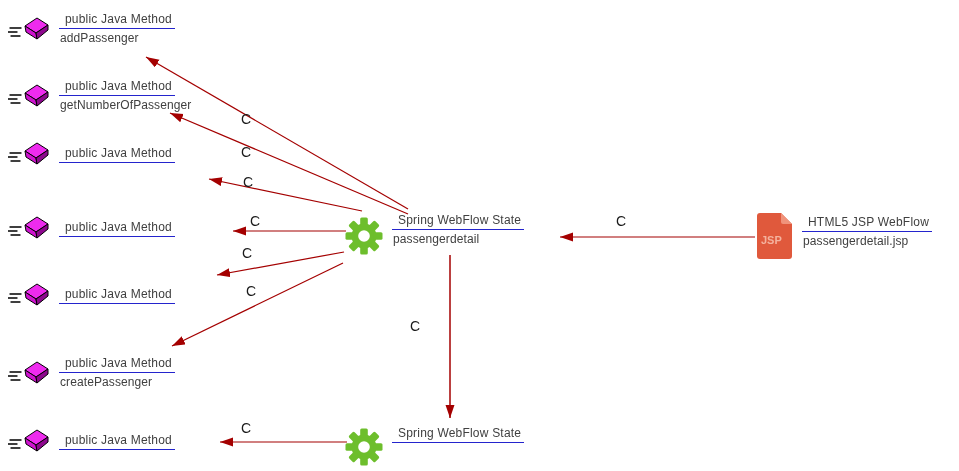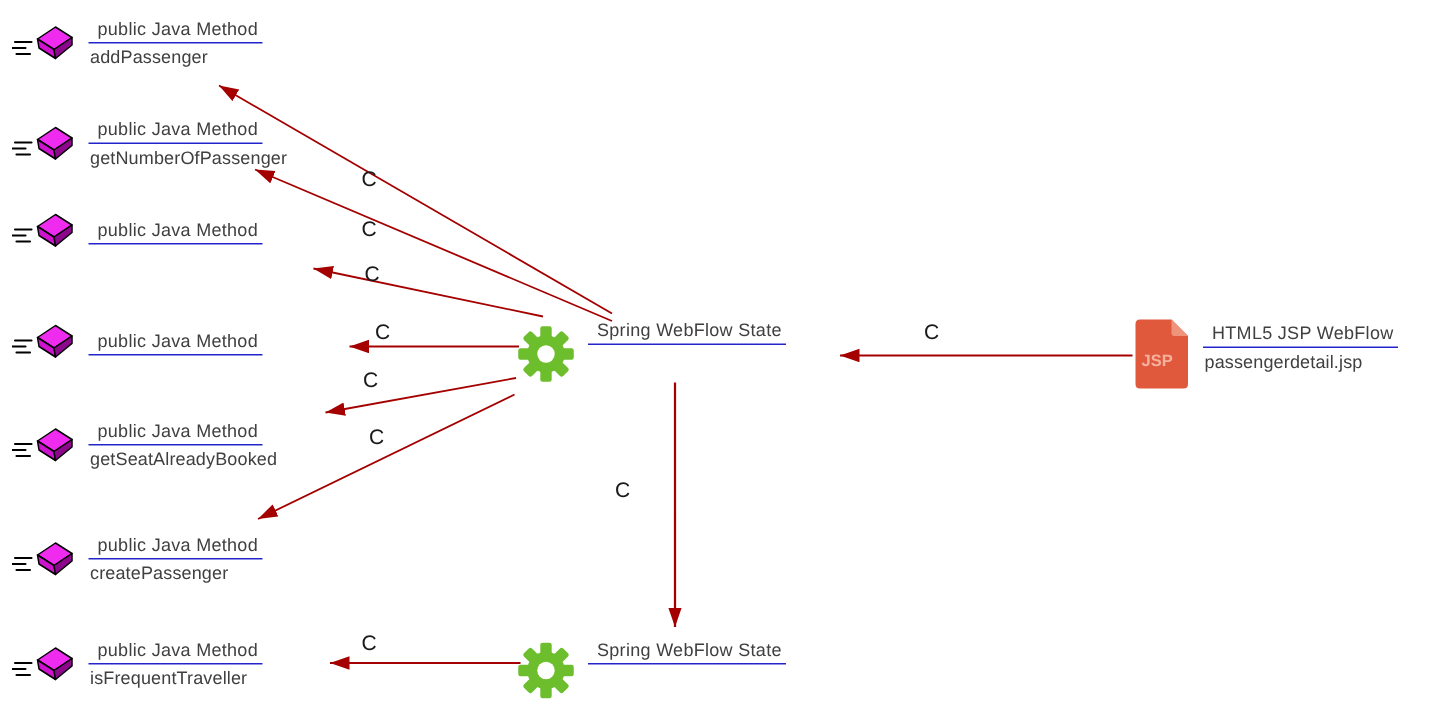--- a/index.html
+++ b/index.html
@@ -145,21 +145,20 @@
         <polygon points="28,20 40,12 40,17 29,26" fill="#8d078d"></polygon>
       </g>
       <g stroke="#000" stroke-width="1.4" stroke-linecap="round">
         <line x1="2" y1="15" x2="13" y2="15"></line>
           <line x1="0" y1="19" x2="9" y2="19"></line>
           <line x1="3" y1="23" x2="12" y2="23"></line>
       </g>
     </svg>
     <div class="txt">
       <span class="type-link">public Java Method</span>
-      <span class="obj-name">getSeatAlreadyBooked</span>
     </div>
   </div>
 
   <div class="node" style="left:8px;top:355px">
     <svg class="icon" width="42" height="32" viewBox="0 0 42 32">
       <g stroke="#000" stroke-width="1" stroke-linejoin="round">
         <polygon points="17,13 29,5 40,12 28,20" fill="#ee2bee"></polygon>
         <polygon points="17,13 28,20 29,26 18,19" fill="#cf12cf"></polygon>
         <polygon points="28,20 40,12 40,17 29,26" fill="#8d078d"></polygon>
       </g>
@@ -183,41 +182,41 @@
         <polygon points="28,20 40,12 40,17 29,26" fill="#8d078d"></polygon>
       </g>
       <g stroke="#000" stroke-width="1.4" stroke-linecap="round">
         <line x1="2" y1="15" x2="13" y2="15"></line>
           <line x1="0" y1="19" x2="9" y2="19"></line>
           <line x1="3" y1="23" x2="12" y2="23"></line>
       </g>
     </svg>
     <div class="txt">
       <span class="type-link">public Java Method</span>
-      <span class="obj-name">isFrequentTraveller</span>
     </div>
   </div>
 
   <div class="node top-align" style="left:345px;top:212px">
     <svg class="icon" width="38" height="38" viewBox="0 0 38 38" style="margin-top:5px">
       <g fill="#6dbe2c">
         <circle cx="19" cy="19" r="12.5"></circle>
         <rect x="15.2" y="0.5" width="7.6" height="9" rx="1.5"></rect>
         <rect x="15.2" y="0.5" width="7.6" height="9" rx="1.5" transform="rotate(45 19 19)"></rect>
         <rect x="15.2" y="0.5" width="7.6" height="9" rx="1.5" transform="rotate(90 19 19)"></rect>
         <rect x="15.2" y="0.5" width="7.6" height="9" rx="1.5" transform="rotate(135 19 19)"></rect>
         <rect x="15.2" y="0.5" width="7.6" height="9" rx="1.5" transform="rotate(180 19 19)"></rect>
         <rect x="15.2" y="0.5" width="7.6" height="9" rx="1.5" transform="rotate(225 19 19)"></rect>
         <rect x="15.2" y="0.5" width="7.6" height="9" rx="1.5" transform="rotate(270 19 19)"></rect>
         <rect x="15.2" y="0.5" width="7.6" height="9" rx="1.5" transform="rotate(315 19 19)"></rect>
       </g>
       <circle cx="19" cy="19" r="5.8" fill="#ffffff"></circle>
     </svg>
     <div class="txt">
       <span class="type-link">Spring WebFlow State</span>
+      <span class="obj-name">passengerdetail</span>
     </div>
   </div>
 
   <div class="node top-align" style="left:345px;top:425px">
     <svg class="icon" width="38" height="38" viewBox="0 0 38 38" style="margin-top:3px">
       <g fill="#6dbe2c">
         <circle cx="19" cy="19" r="12.5"></circle>
         <rect x="15.2" y="0.5" width="7.6" height="9" rx="1.5"></rect>
         <rect x="15.2" y="0.5" width="7.6" height="9" rx="1.5" transform="rotate(45 19 19)"></rect>
         <rect x="15.2" y="0.5" width="7.6" height="9" rx="1.5" transform="rotate(90 19 19)"></rect>

